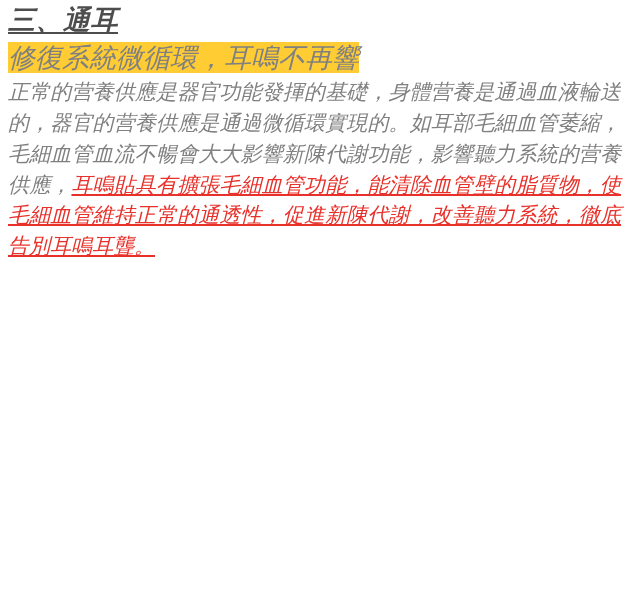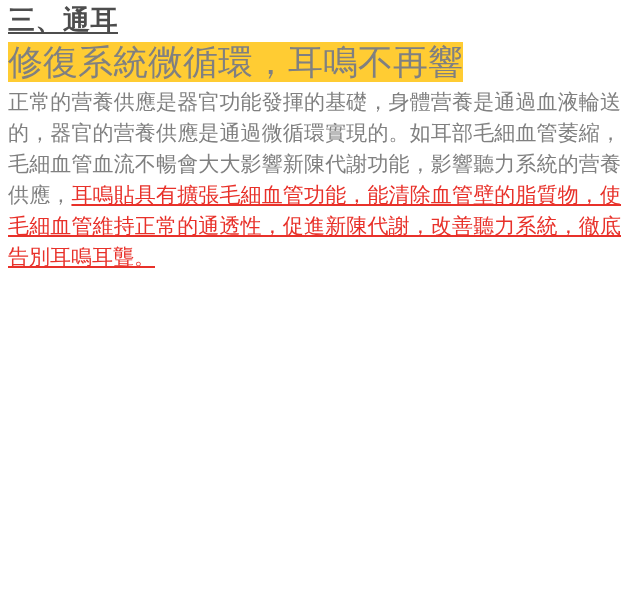--- a/index.html
+++ b/index.html
@@ -10,38 +10,39 @@
   body {
     width: 629px;
     height: 591px;
     font-family: "DejaVu Sans", "Liberation Sans", sans-serif;
     overflow: hidden;
   }
   .doc {
     width: 629px;
     padding: 4px 8px 0 8px;
     box-sizing: border-box;
+    font-style: italic;
   }
   
   .heading {
     font-size: 27px;
     font-weight: bold;
     color: #4d4d4d;
     text-decoration: underline;
     text-underline-offset: 3px;
     line-height: 1.18;
     margin: 0 0 4px 0;
     letter-spacing: 0.5px;
     display: inline-block;
   }
   .heading-wrap { display: block; }
   
   .subtitle-wrap { display: block; margin: 0 0 2px 0; }
   .subtitle {
-    font-size: 35px;
+    font-size: 27px;
     color: #808080;
     background: #ffcc33;
     line-height: 1.3;
     display: inline;
     box-decoration-break: clone;
     -webkit-box-decoration-break: clone;
   }
   
   .body-text {
     font-size: 21px;

